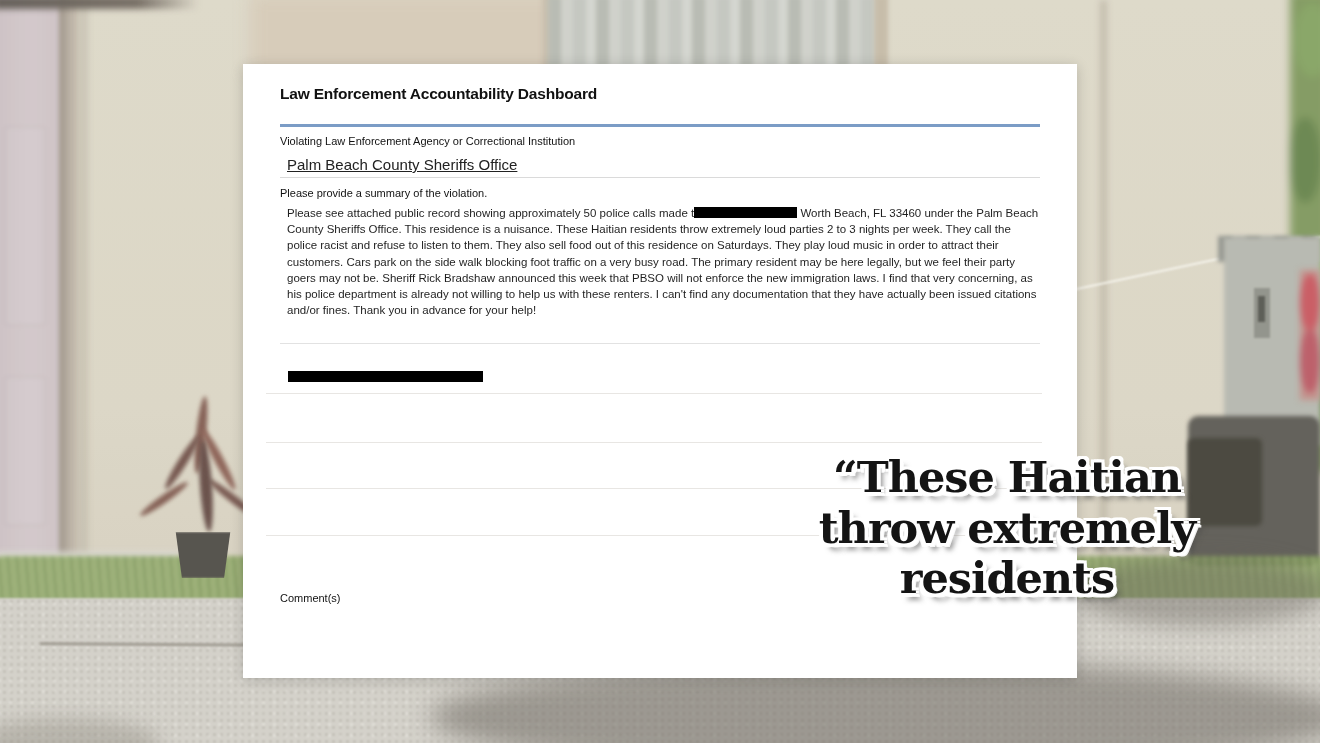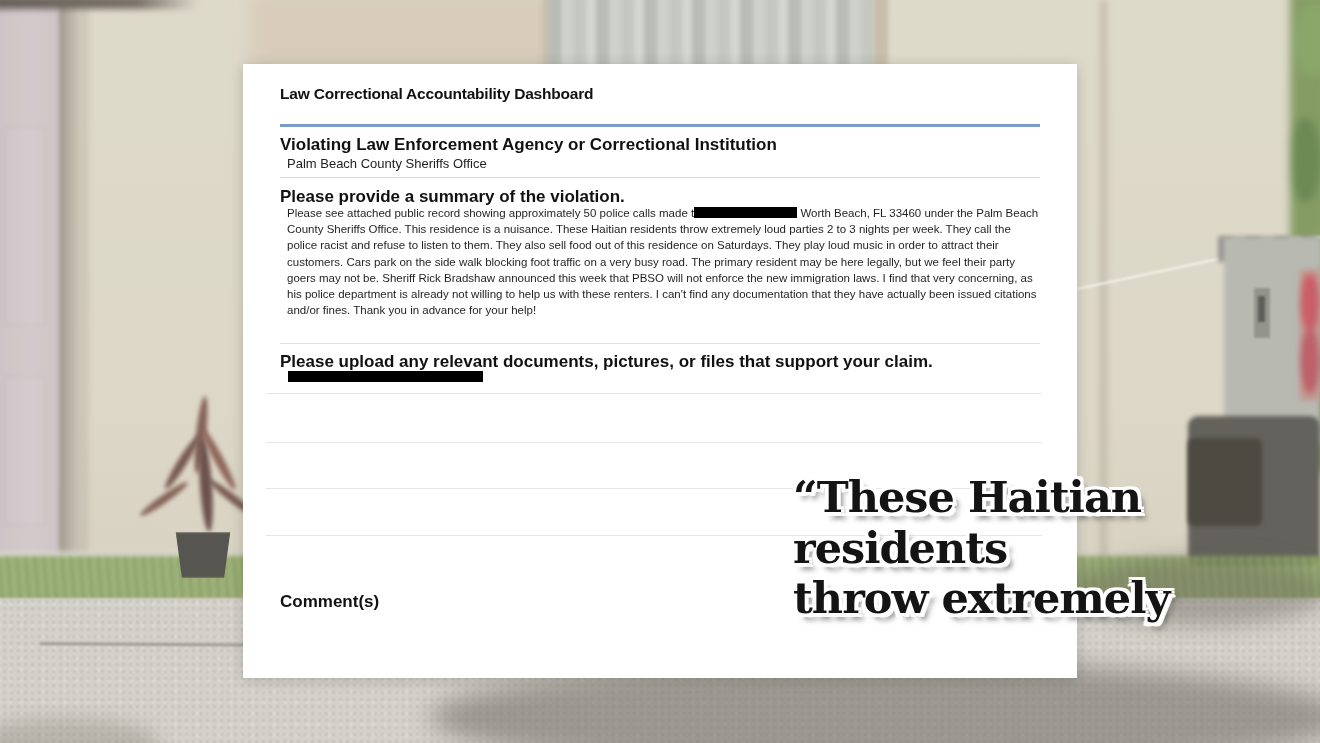--- a/index.html
+++ b/index.html
@@ -84,37 +84,37 @@
   .ground-shadow-main{position:absolute;left:430px;top:662px;width:920px;height:110px;background:rgba(96,91,83,0.55);border-radius:50%;filter:blur(12px);}
   .ground-shadow-right{position:absolute;left:1070px;top:556px;width:260px;height:70px;background:rgba(82,78,70,0.4);border-radius:50%;filter:blur(10px);}
   .corner-dark{position:absolute;left:-30px;top:718px;width:190px;height:50px;background:rgba(120,114,104,0.35);border-radius:50%;filter:blur(9px);}
   .bg-wash{position:absolute;inset:0;background:rgba(238,235,228,0.10);}
   
   .doc{position:absolute;left:243px;top:64px;width:834px;height:614px;background:#ffffff;
     box-shadow:0 2px 12px rgba(0,0,0,0.18);color:#1b1b1b;}
   .doc-title{position:absolute;left:37px;top:21px;font-size:15.5px;font-weight:bold;letter-spacing:-0.2px;color:#111;}
   .doc-meta{position:absolute;right:37px;top:14px;text-align:right;font-size:10.5px;line-height:17px;color:#1b1b1b;}
   .rule-blue{position:absolute;left:37px;right:37px;top:60px;height:3px;background:#7b9cc6;}
-  .sec-h{position:absolute;left:37px;font-size:17px;font-weight:bold;color:#111;}
-  .sec-v{position:absolute;left:44px;font-size:13px;color:#222;}
+  .sec-h{position:absolute;left:37px;font-size:11px;font-weight:normal;color:#111;}
+  .sec-v{position:absolute;left:44px;font-size:15px;color:#222;text-decoration:underline;}
   .h-agency{top:71px;}
   .v-agency{top:92px;}
   .rule-grey{position:absolute;left:37px;right:37px;height:1px;background:#dadada;}
   .rule1{top:113px;}
   .h-summary{top:123px;}
   .p-summary{position:absolute;left:44px;top:141px;width:752px;font-size:11.5px;line-height:16.2px;color:#1f1f1f;margin:0;}
   .redact-inline{display:inline-block;width:103px;height:11px;background:#000;vertical-align:-1px;}
   .rule2{top:279px;background:#e2e2e2;}
   .h-upload{top:288px;}
   .redact-upload{position:absolute;left:45px;top:307px;width:195px;height:11px;background:#000;}
   .field-line{position:absolute;left:23px;right:35px;height:1px;background:#e8e6e3;}
   .fl1{top:329px;} .fl2{top:378px;} .fl3{top:424px;} .fl4{top:471px;}
   .h-comments{top:528px;text-align:right;}
   
-  .quote{position:absolute;left:793px;top:472px;width:428px;text-align:left;
+  .quote{position:absolute;left:793px;top:452px;width:428px;text-align:center;
     font-family:"DejaVu Serif",serif;font-weight:bold;font-size:43px;line-height:50.5px;color:#141414;
     letter-spacing:-1px;
     text-shadow:
       -3px -3px 0 #fff, 0 -3px 0 #fff, 3px -3px 0 #fff,
       -3px 0 0 #fff, 3px 0 0 #fff,
       -3px 3px 0 #fff, 0 3px 0 #fff, 3px 3px 0 #fff,
       -4px 4px 0 rgba(255,255,255,0.9), 4px 4px 0 rgba(255,255,255,0.9),
       6px 7px 5px rgba(70,70,70,0.55);}
 </style>
 </head>
@@ -157,41 +157,40 @@
     <div class="plant-pot"></div>
     <div class="ground"></div>
     <div class="crack1"></div>
     <div class="ground-shadow-right"></div>
     <div class="ground-shadow-main"></div>
     <div class="corner-dark"></div>
     <div class="bg-wash"></div>
   </div>
 
   <div class="doc">
-    <div class="doc-title">Law Correctional Accountability Dashboard</div>
+    <div class="doc-title">Law Enforcement Accountability Dashboard</div>
     <div class="rule-blue"></div>
 
     <div class="sec-h h-agency">Violating Law Enforcement Agency or Correctional Institution</div>
     <div class="sec-v v-agency">Palm Beach County Sheriffs Office</div>
     <div class="rule-grey rule1"></div>
 
     <div class="sec-h h-summary">Please provide a summary of the violation.</div>
     <p class="p-summary"><span>Please see attached public record showing approximately 50 police calls made t</span><span class="redact-inline"></span><span> Worth Beach, FL 33460 under the Palm Beach County Sheriffs Office.  This residence is a nuisance.  These Haitian residents throw extremely loud parties 2 to 3 nights per week. They call the police racist and refuse to listen to them.  They also sell food out of this residence on Saturdays. They play loud music in order to attract their customers.  Cars park on the side walk blocking foot traffic on a very busy road.  The primary resident may be here legally, but we feel their party goers may not be.  Sheriff Rick Bradshaw announced this week that PBSO will not enforce the new immigration laws.  I find that very concerning, as his police department is already not willing to help us with these renters. I can't find any documentation that they have actually been issued citations and/or fines.  Thank you in advance for your help!</span></p>
 
     <div class="rule-grey rule2"></div>
-    <div class="sec-h h-upload">Please upload any relevant documents, pictures, or files that support your claim.</div>
     <div class="redact-upload"></div>
 
     <div class="field-line fl1"></div>
     <div class="field-line fl2"></div>
     <div class="field-line fl3"></div>
     <div class="field-line fl4"></div>
 
     <div class="sec-h h-comments">Comment(s)</div>
   </div>
 
   <div class="quote">
     <div>“These Haitian</div>
+    <div>throw extremely</div>
     <div>residents</div>
-    <div>throw extremely</div>
   </div>
 
 </div>
 
 </body></html>

